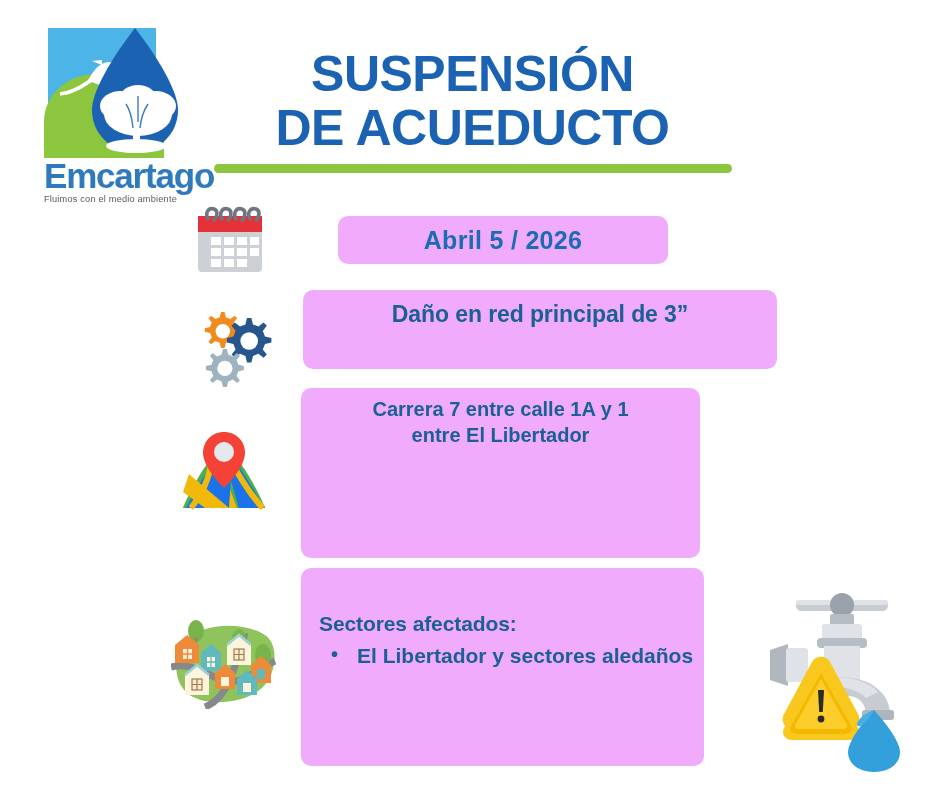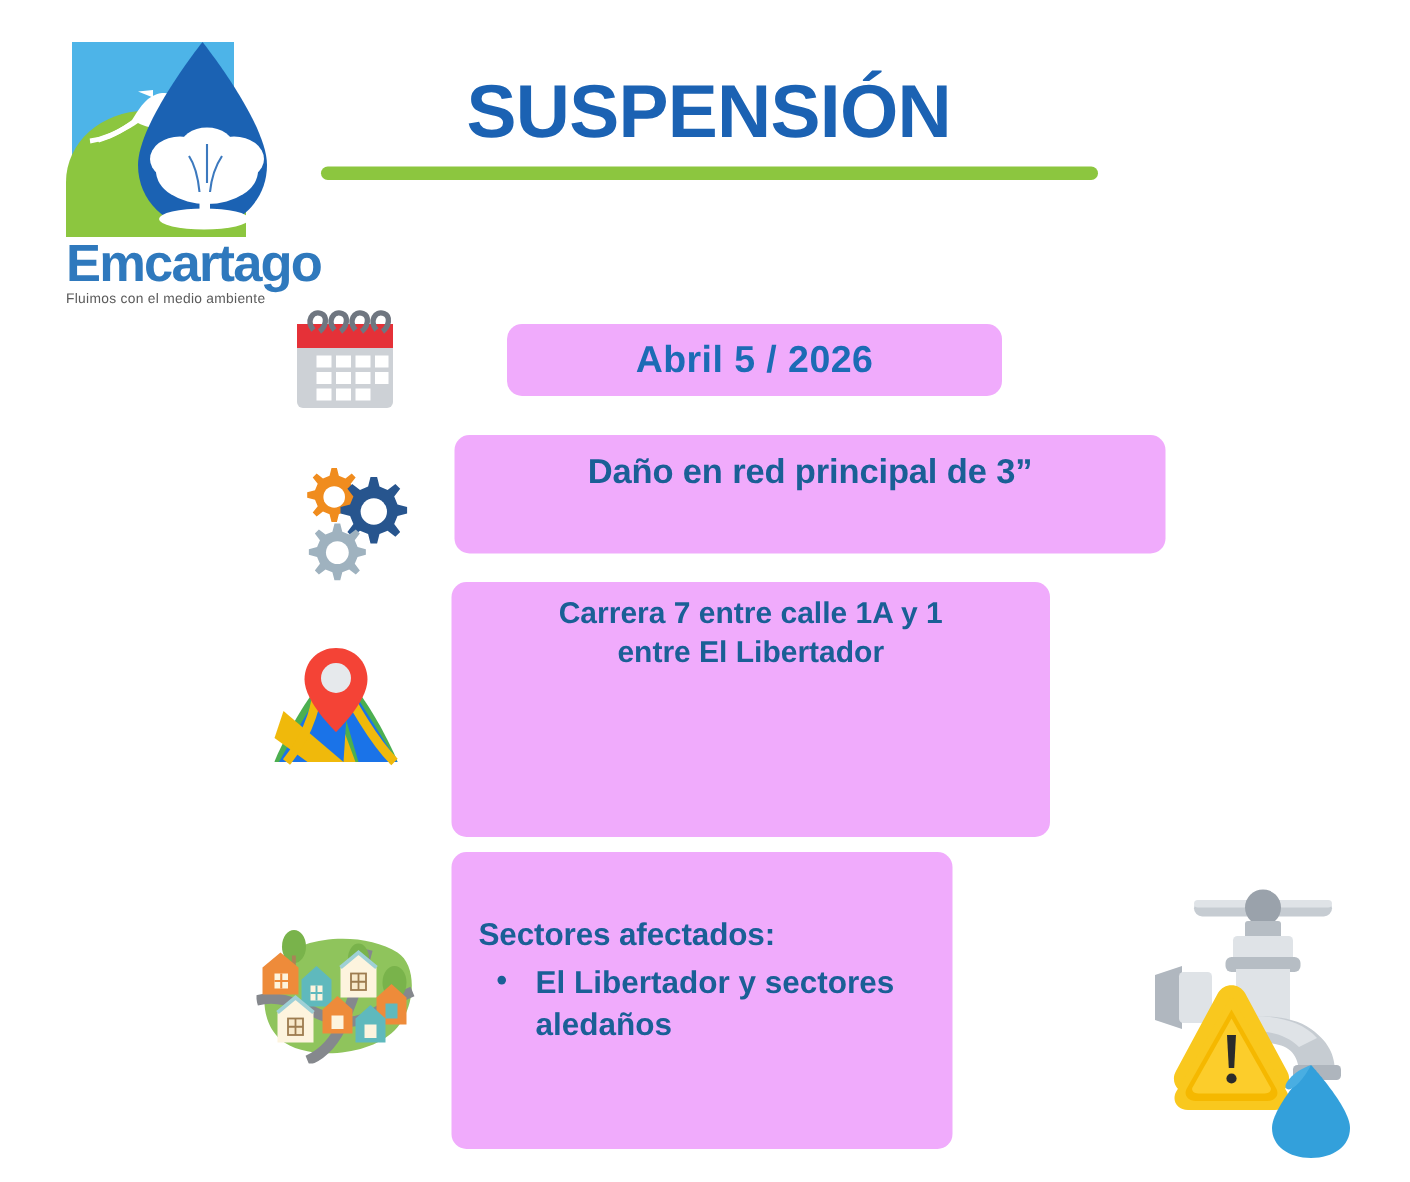--- a/index.html
+++ b/index.html
@@ -70,21 +70,21 @@
   #box-cause { left: 303px; top: 290px; width: 474px; height: 79px; }
   #cause-text { font-size: 23px; padding-top: 11px; letter-spacing: -0.1px; }
 
   
   #map-icon { left: 177px; top: 422px; width: 94px; height: 92px; }
   #box-loc { left: 301px; top: 388px; width: 399px; height: 170px; }
   #loc-text { font-size: 20px; padding-top: 8px; line-height: 1.32; }
 
   
   #village-icon { left: 171px; top: 611px; width: 110px; height: 98px; }
-  #box-sect { left: 301px; top: 568px; width: 334px; height: 198px; }
+  #box-sect { left: 301px; top: 568px; width: 403px; height: 198px; }
   #sect-inner { padding: 44px 0 0 18px; text-align: left; }
   #sect-title { font-size: 21px; font-weight: bold; color: #1a5f96; letter-spacing: -0.1px; }
   #sect-list { margin: 6px 0 0 0; list-style: none; }
   #sect-list li {
     font-size: 21px; font-weight: bold; color: #1a5f96;
     line-height: 1.35; padding-left: 38px; position: relative;
   }
   #sect-list li::before {
     content: "\2022"; position: absolute; left: 12px; top: -1px; font-size: 20px;
   }
@@ -124,20 +124,21 @@
           <path d="M52 70 L52 96"></path>
         </g>
       </svg>
     </div>
     <div id="logo-word">Emcartago</div>
     <div id="logo-tag">Fluimos con el medio ambiente</div>
   </div>
 
   <div id="title-block">
     <div class="tline">SUSPENSIÓN</div>
+    <div class="tline">DE ACUEDUCTO</div>
     <div id="title-rule"></div>
   </div>
 
   <svg class="icon-cell" id="cal-icon" viewBox="0 0 78 74">
     <rect x="7" y="14" width="64" height="56" rx="4" fill="#cdd1d6"></rect>
     <path d="M7 18 a4 4 0 0 1 4 -4 h60 a0 0 0 0 1 0 0 v16 h-64 z" fill="#e53138"></path>
     <rect x="7" y="14" width="64" height="16" fill="#e53138"></rect>
     <g fill="#ffffff">
       <rect x="20" y="35" width="10" height="8"></rect>
         <rect x="33" y="35" width="10" height="8"></rect>

